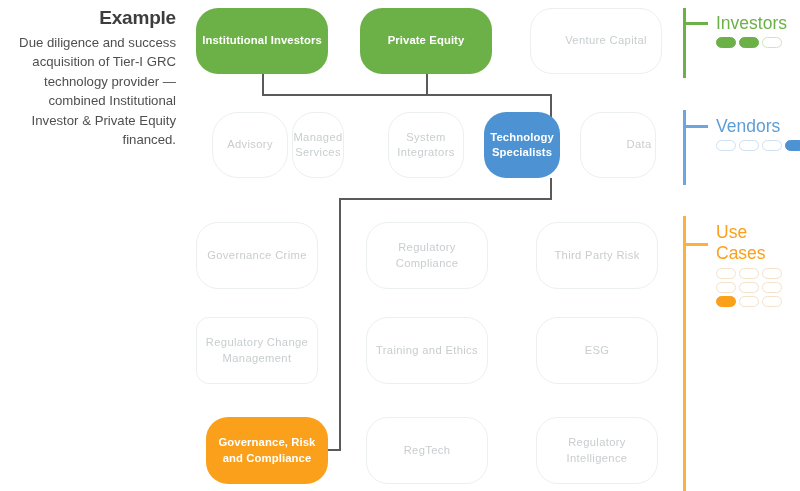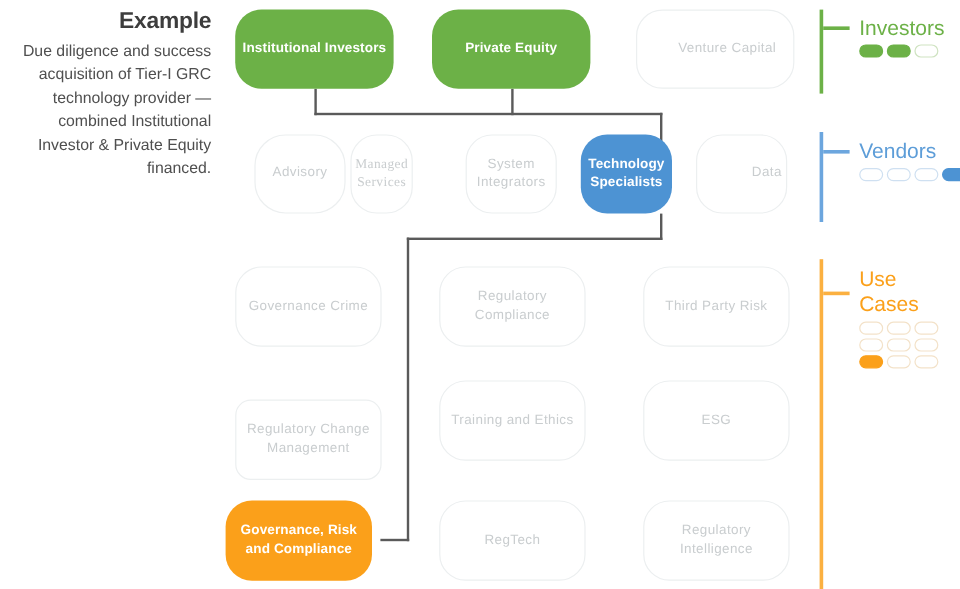--- a/index.html
+++ b/index.html
@@ -94,34 +94,34 @@
   <div class="conn v" style="left:550px;top:178px;height:22px;"></div>
   <div class="conn h" style="left:339px;top:198px;width:213px;"></div>
   <div class="conn v" style="left:339px;top:198px;height:253px;"></div>
   <div class="conn h" style="left:317px;top:449px;width:24px;"></div>
 
   <div class="node green" style="left:196px;top:8px;width:132px;height:66px;">Institutional Investors</div>
   <div class="node green" style="left:360px;top:8px;width:132px;height:66px;">Private Equity</div>
   <div class="node muted" style="left:530px;top:8px;width:132px;height:66px;padding-left:26px;">Venture Capital</div>
 
   <div class="node muted" style="left:212px;top:112px;width:76px;height:66px;border-radius:26px;">Advisory</div>
-  <div class="node muted" style="left:292px;top:112px;width:52px;height:66px;font-family:Liberation Serif, serif;">Managed Services</div>
+  <div class="node muted" style="left:292px;top:112px;width:52px;height:66px;">Managed Services</div>
   <div class="node muted" style="left:388px;top:112px;width:76px;height:66px;">System Integrators</div>
   <div class="node blue" style="left:484px;top:112px;width:76px;height:66px;">Technology Specialists</div>
   <div class="node muted" style="left:580px;top:112px;width:76px;height:66px;padding-left:48px;">Data</div>
 
   <div class="node muted" style="left:196px;top:222px;width:122px;height:67px;">Governance Crime</div>
   <div class="node muted" style="left:366px;top:222px;width:122px;height:67px;">Regulatory Compliance</div>
   <div class="node muted" style="left:536px;top:222px;width:122px;height:67px;">Third Party Risk</div>
 
-  <div class="node muted" style="left:196px;top:333px;width:122px;height:67px;border-radius:13px;">Regulatory Change Management</div>
+  <div class="node muted" style="left:196px;top:317px;width:122px;height:67px;border-radius:13px;">Regulatory Change Management</div>
   <div class="node muted" style="left:366px;top:317px;width:122px;height:67px;">Training and Ethics</div>
   <div class="node muted" style="left:536px;top:317px;width:122px;height:67px;">ESG</div>
 
-  <div class="node orange" style="left:188px;top:417px;width:122px;height:67px;">Governance, Risk and Compliance</div>
+  <div class="node orange" style="left:206px;top:417px;width:122px;height:67px;">Governance, Risk and Compliance</div>
   <div class="node muted" style="left:366px;top:417px;width:122px;height:67px;">RegTech</div>
   <div class="node muted" style="left:536px;top:417px;width:122px;height:67px;">Regulatory Intelligence</div>
 
   <div class="legend" style="left:683px;top:8px;width:117px;height:72px;">
     <div class="bar" style="height:70px;background:#6cb147;"></div>
     <div class="tick" style="top:14px;background:#6cb147;"></div>
     <div class="ltitle" style="top:5px;color:#6cb147;">Investors</div>
     <div class="pills" style="top:29px;">
       <div class="pillrow">
         <div class="pill full-green"></div>

